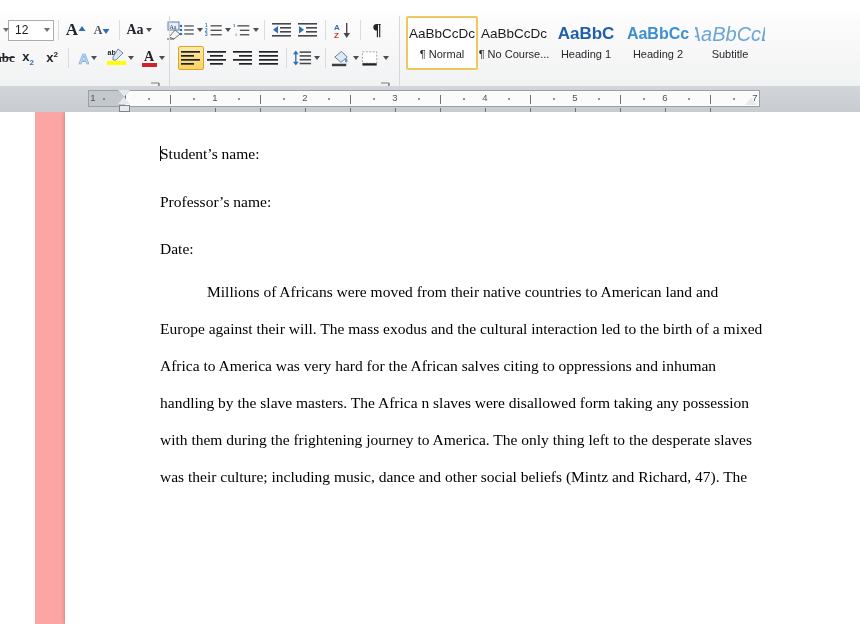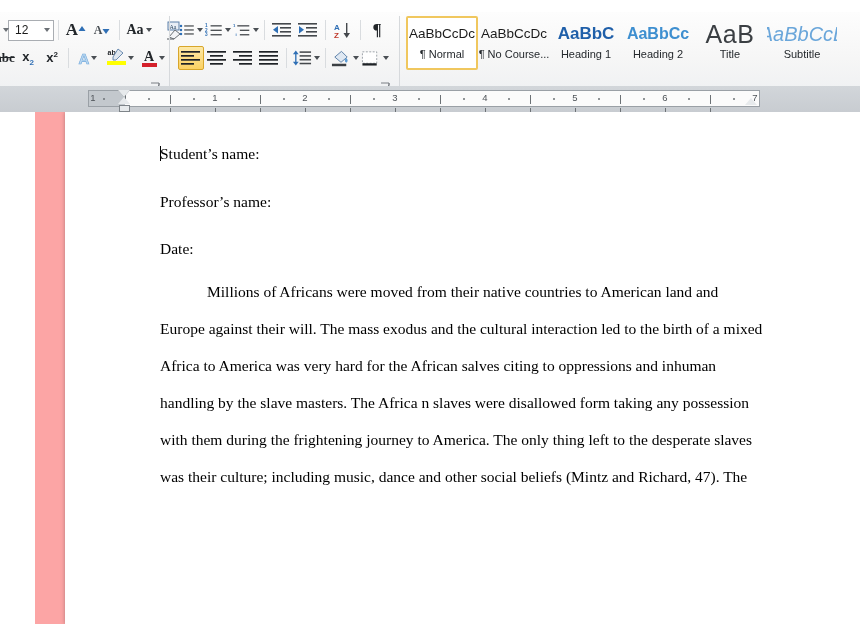--- a/index.html
+++ b/index.html
@@ -424,24 +424,20 @@
             <div class="style-preview sp-nospace">AaBbCcDc</div>
             <div class="style-name">¶ No Course...</div>
           </div>
           <div class="style-item">
             <div class="style-preview sp-h1">AaBbC</div>
             <div class="style-name">Heading 1</div>
           </div>
           <div class="style-item">
             <div class="style-preview sp-h2">AaBbCc</div>
             <div class="style-name">Heading 2</div>
-          </div>
-          <div class="style-item">
-            <div class="style-preview sp-title">AaB</div>
-            <div class="style-name">Title</div>
           </div>
           <div class="style-item">
             <div class="style-preview sp-sub">AaBbCcL</div>
             <div class="style-name">Subtitle</div>
           </div>
           <div class="style-item"></div>
         </div>
       <div class="rgroup-label" style="width:560px;left:-100px;">Styles</div>
     </div>
   </div>

